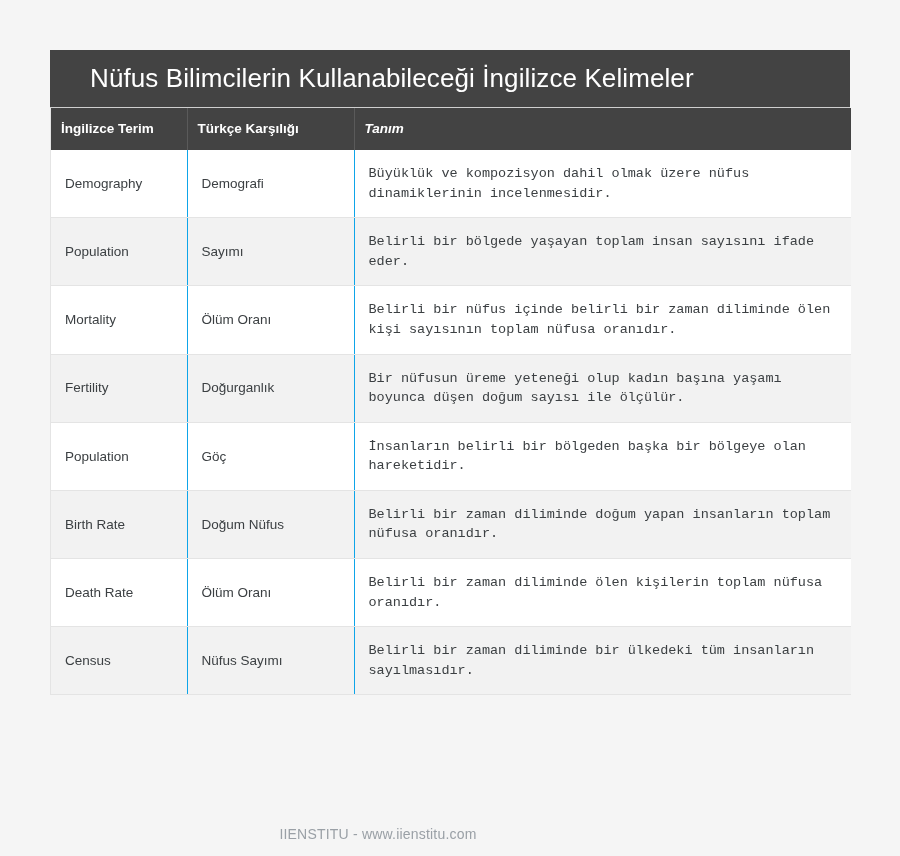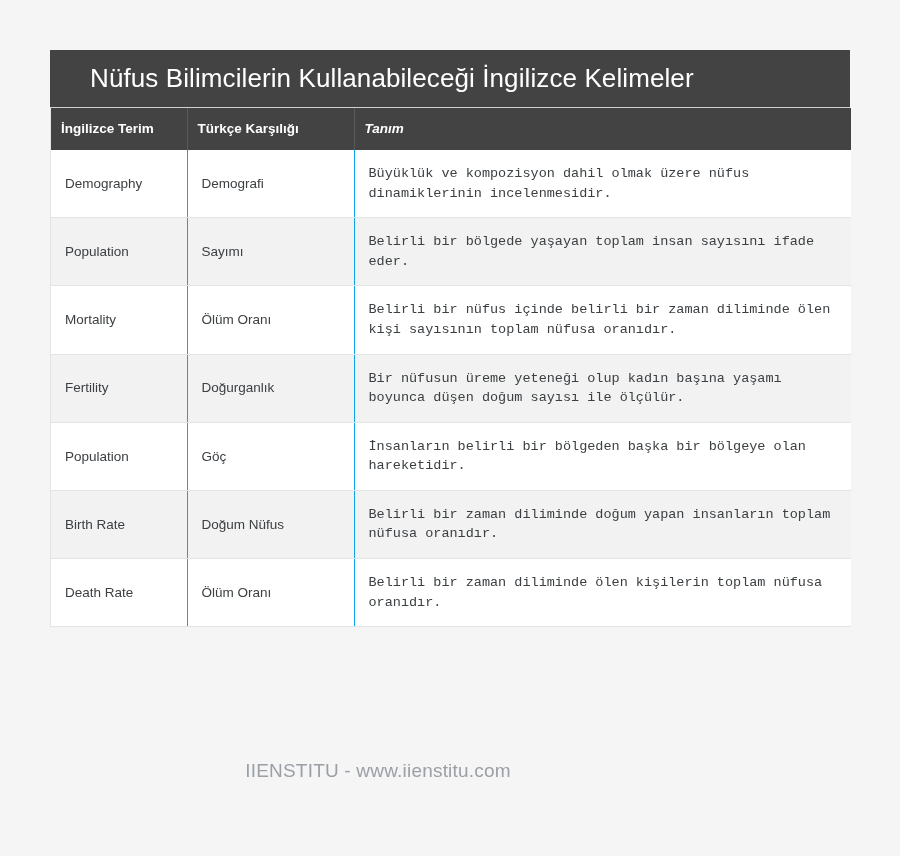--- a/index.html
+++ b/index.html
@@ -86,25 +86,25 @@
   .col-tr    { width: 167px; }
   .col-def   { width: 497px; }
   .table-wrap {
     border-left: 1px solid #e4e4e4;
     border-right: 1px solid #e4e4e4;
     box-sizing: content-box;
   }
   .footer {
     position: absolute;
     left: 0;
-    top: 760px;
+    top: 826px;
     width: 756px;
     text-align: center;
     color: #9aa0a6;
-    font-size: 19px;
+    font-size: 14px;
     letter-spacing: 0.2px;
   }
 </style>
 </head>
 <body>
 
 <div class="page">
 
   <div class="card">
 
@@ -155,20 +155,25 @@
           <tr>
             <td>Birth Rate</td>
             <td>Doğum Nüfus</td>
             <td>Belirli bir zaman diliminde doğum yapan insanların toplam nüfusa oranıdır.</td>
           </tr>
           <tr>
             <td>Death Rate</td>
             <td>Ölüm Oranı</td>
             <td>Belirli bir zaman diliminde ölen kişilerin toplam nüfusa oranıdır.</td>
           </tr>
+          <tr>
+            <td>Census</td>
+            <td>Nüfus Sayımı</td>
+            <td>Belirli bir zaman diliminde bir ülkedeki tüm insanların sayılmasıdır.</td>
+          </tr>
         </tbody>
       </table>
     </div>
 
   </div>
 
   <div class="footer">IIENSTITU - www.iienstitu.com</div>
 
 </div>
 

